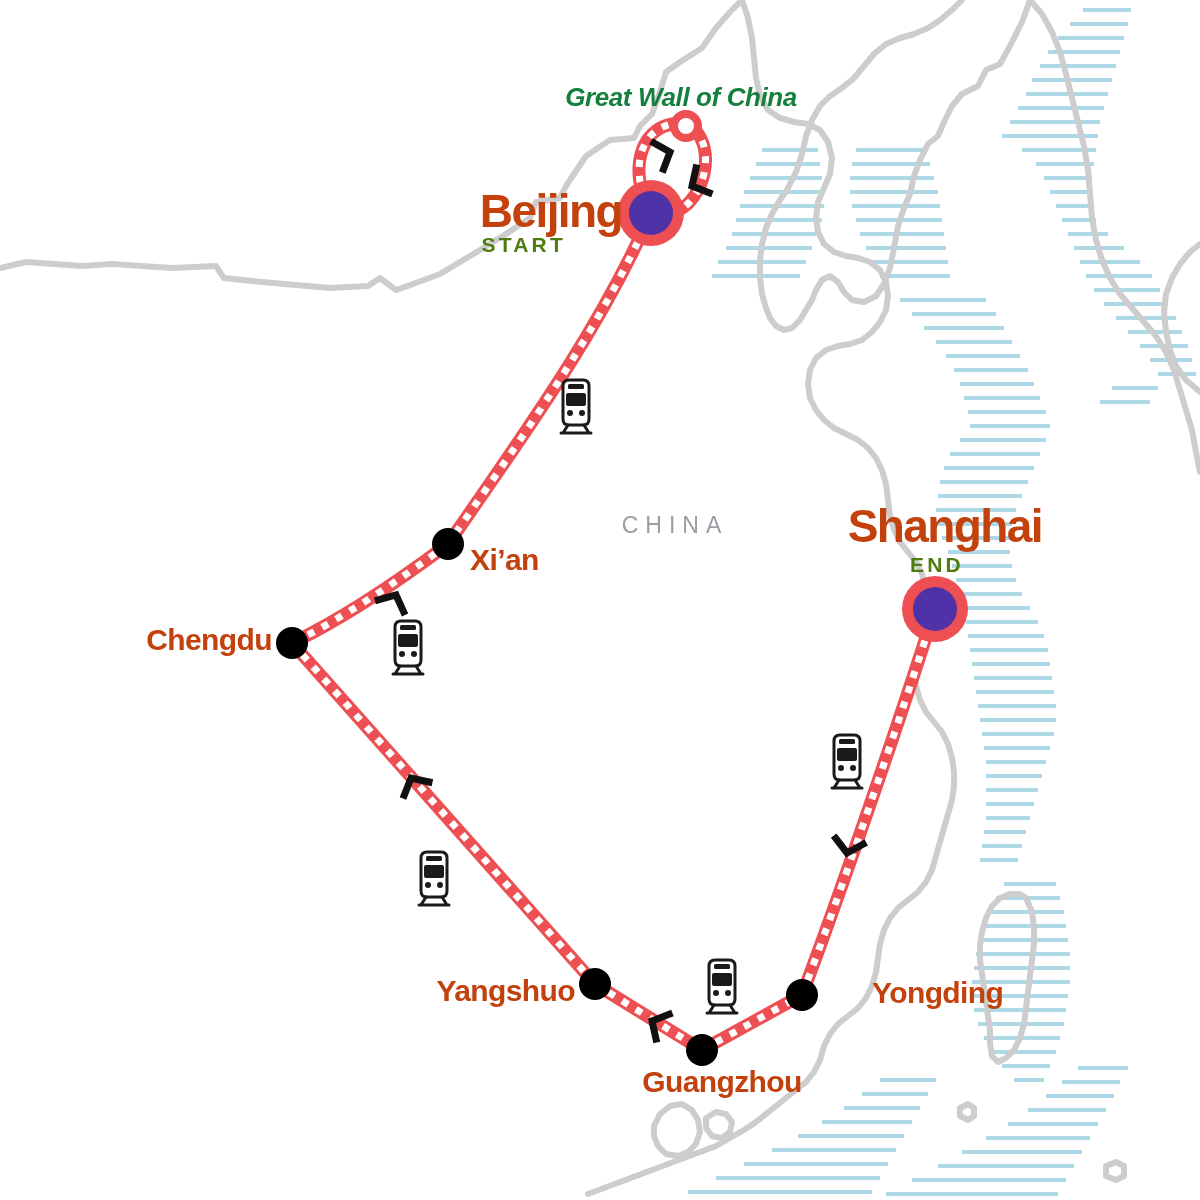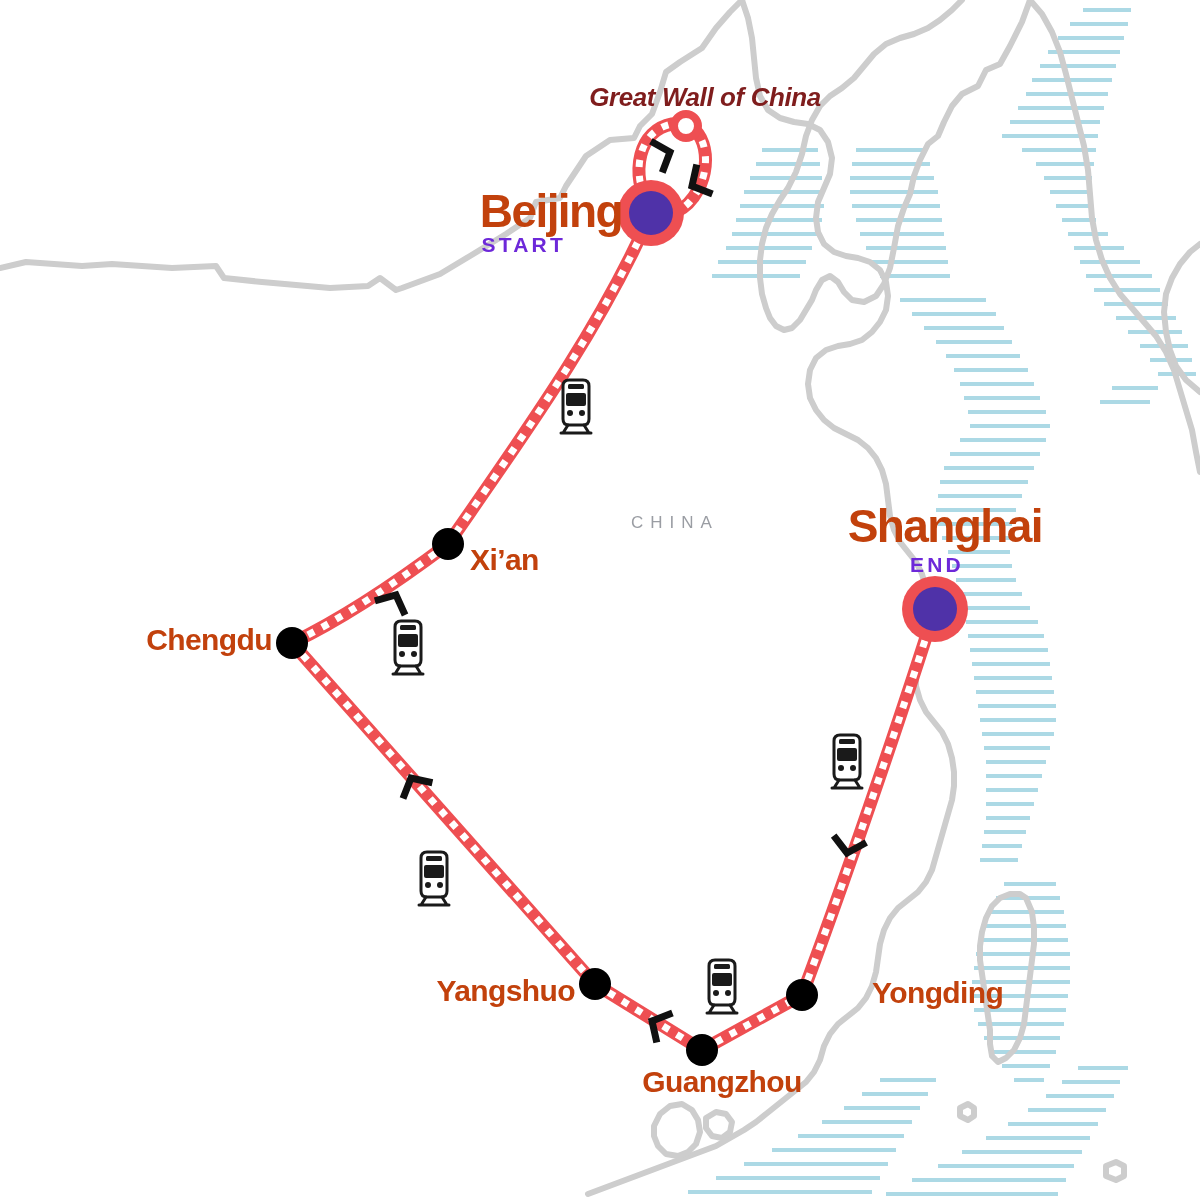--- a/index.html
+++ b/index.html
@@ -20,33 +20,32 @@
     letter-spacing:-0.6px;
     line-height:1.02;
     user-select:none;
   }
   .lbl.city{font-size:30px;}
   .lbl.city2{font-size:30px;}
   .lbl.major{font-size:46px;letter-spacing:-1.6px;}
   .lbl.sub{
     font-size:21px;
     font-weight:bold;
-    color:#6d28d9;
+    color:#4d7c0f;
     letter-spacing:3.2px;
   }
   .lbl.poi{
     font-size:26px;
     font-style:italic;
     font-weight:bold;
-    color:#7f1d1d;
+    color:#15803d;
     letter-spacing:-0.4px;
-    margin-left:24px;
   }
   .lbl.country{
-    font-size:17px;
+    font-size:23px;
     font-weight:normal;
     color:#9a9da3;
     letter-spacing:7px;
   }
   .ta-r{transform:translateX(-100%);}
   .ta-c{transform:translateX(-50%);}
 </style>
 </head>
 <body>
 

